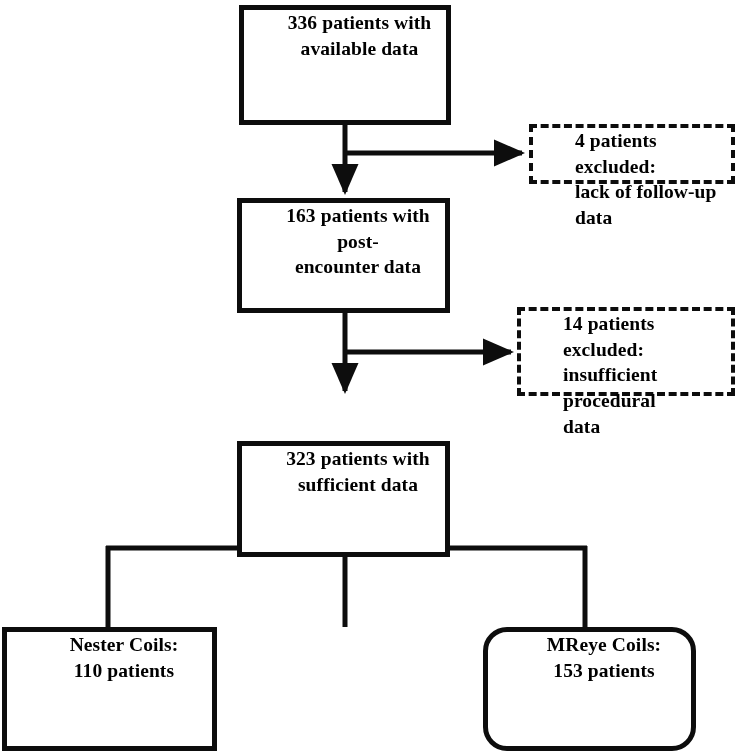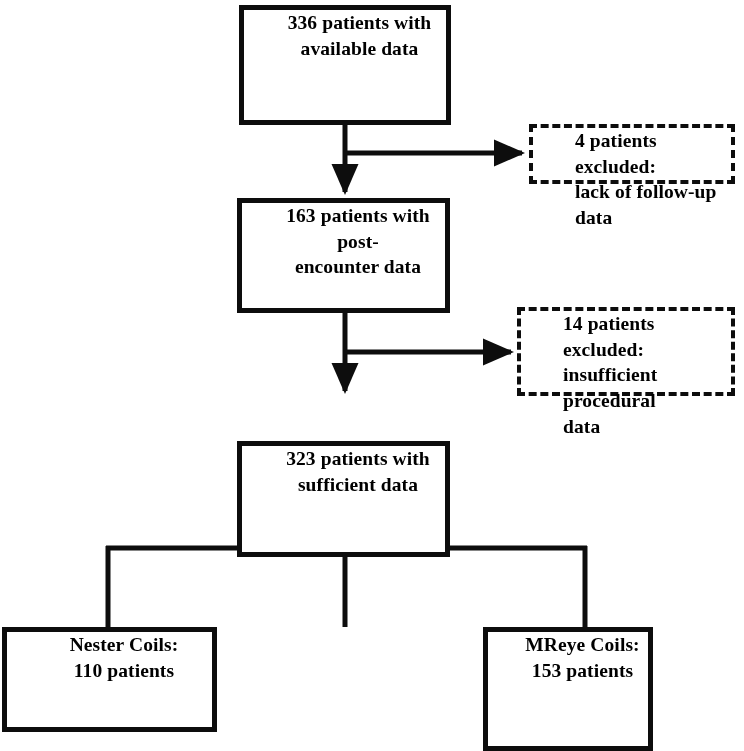--- a/index.html
+++ b/index.html
@@ -62,23 +62,23 @@
   }
 
   
   #node-available   { left: 239px; top: 5px;   width: 212px; height: 120px; }
   #node-post        { left: 237px; top: 198px; width: 213px; height: 115px; }
   #node-sufficient  { left: 237px; top: 397px; width: 213px; height: 116px; margin-top: 44px; }
 
   #node-excluded-followup   { left: 529px; top: 124px; width: 206px; height: 60px; }
   #node-excluded-procedural { left: 517px; top: 307px; width: 218px; height: 89px; }
 
-  #node-nester  { left: 2px;   top: 627px; width: 215px; height: 105px; }
+  #node-nester  { left: 2px;   top: 627px; width: 215px; height: 124px; }
   #node-tornado { left: 245px; top: 627px; width: 211px; height: 124px; }
-  #node-mreye   { left: 483px; top: 627px; width: 170px; height: 124px; }
+  #node-mreye   { left: 483px; top: 627px; width: 213px; height: 124px; border-radius: 24px; }
 </style>
 </head>
 <body>
 
 <div id="flow-canvas">
 
   <svg id="edge-layer" viewBox="0 0 744 751" width="744" height="751" xmlns="http://www.w3.org/2000/svg">
     <defs>
       <marker id="arrowhead" markerWidth="7" markerHeight="7" refX="5.6" refY="3.1" orient="auto" markerUnits="strokeWidth">
         <path d="M 0 0.4 L 6.2 3.1 L 0 5.8 z" fill="#0d0d0d"></path>

